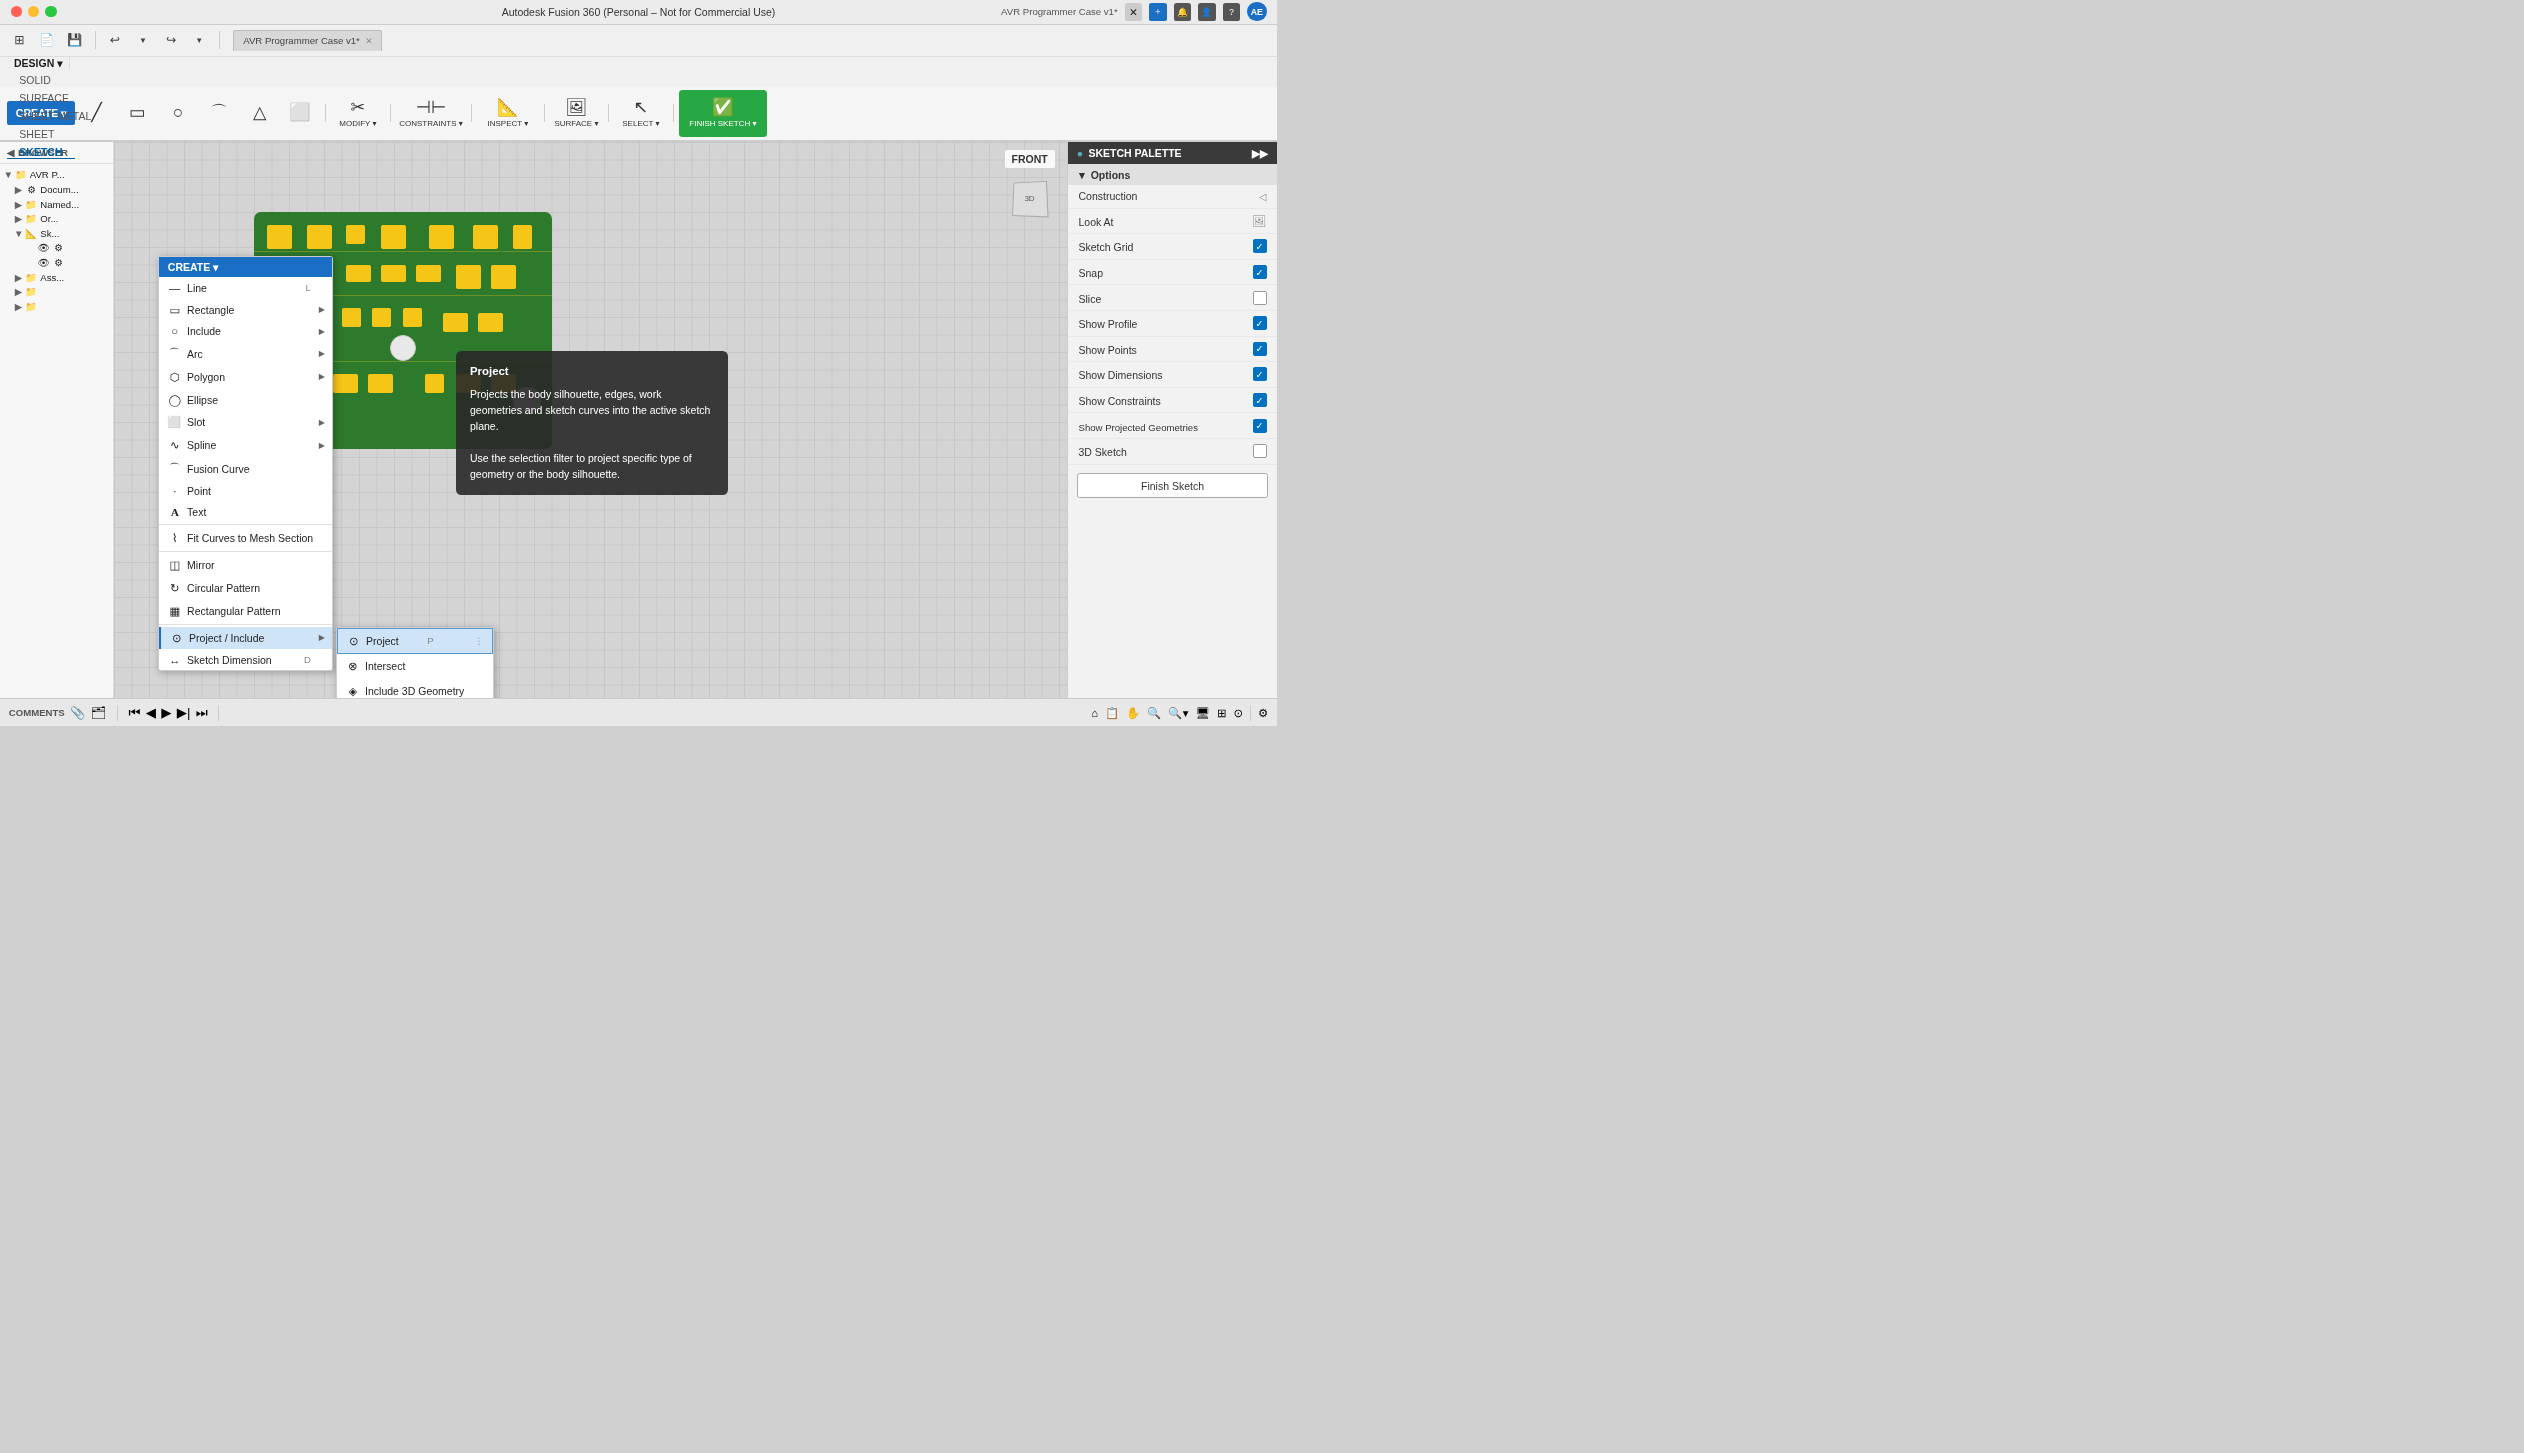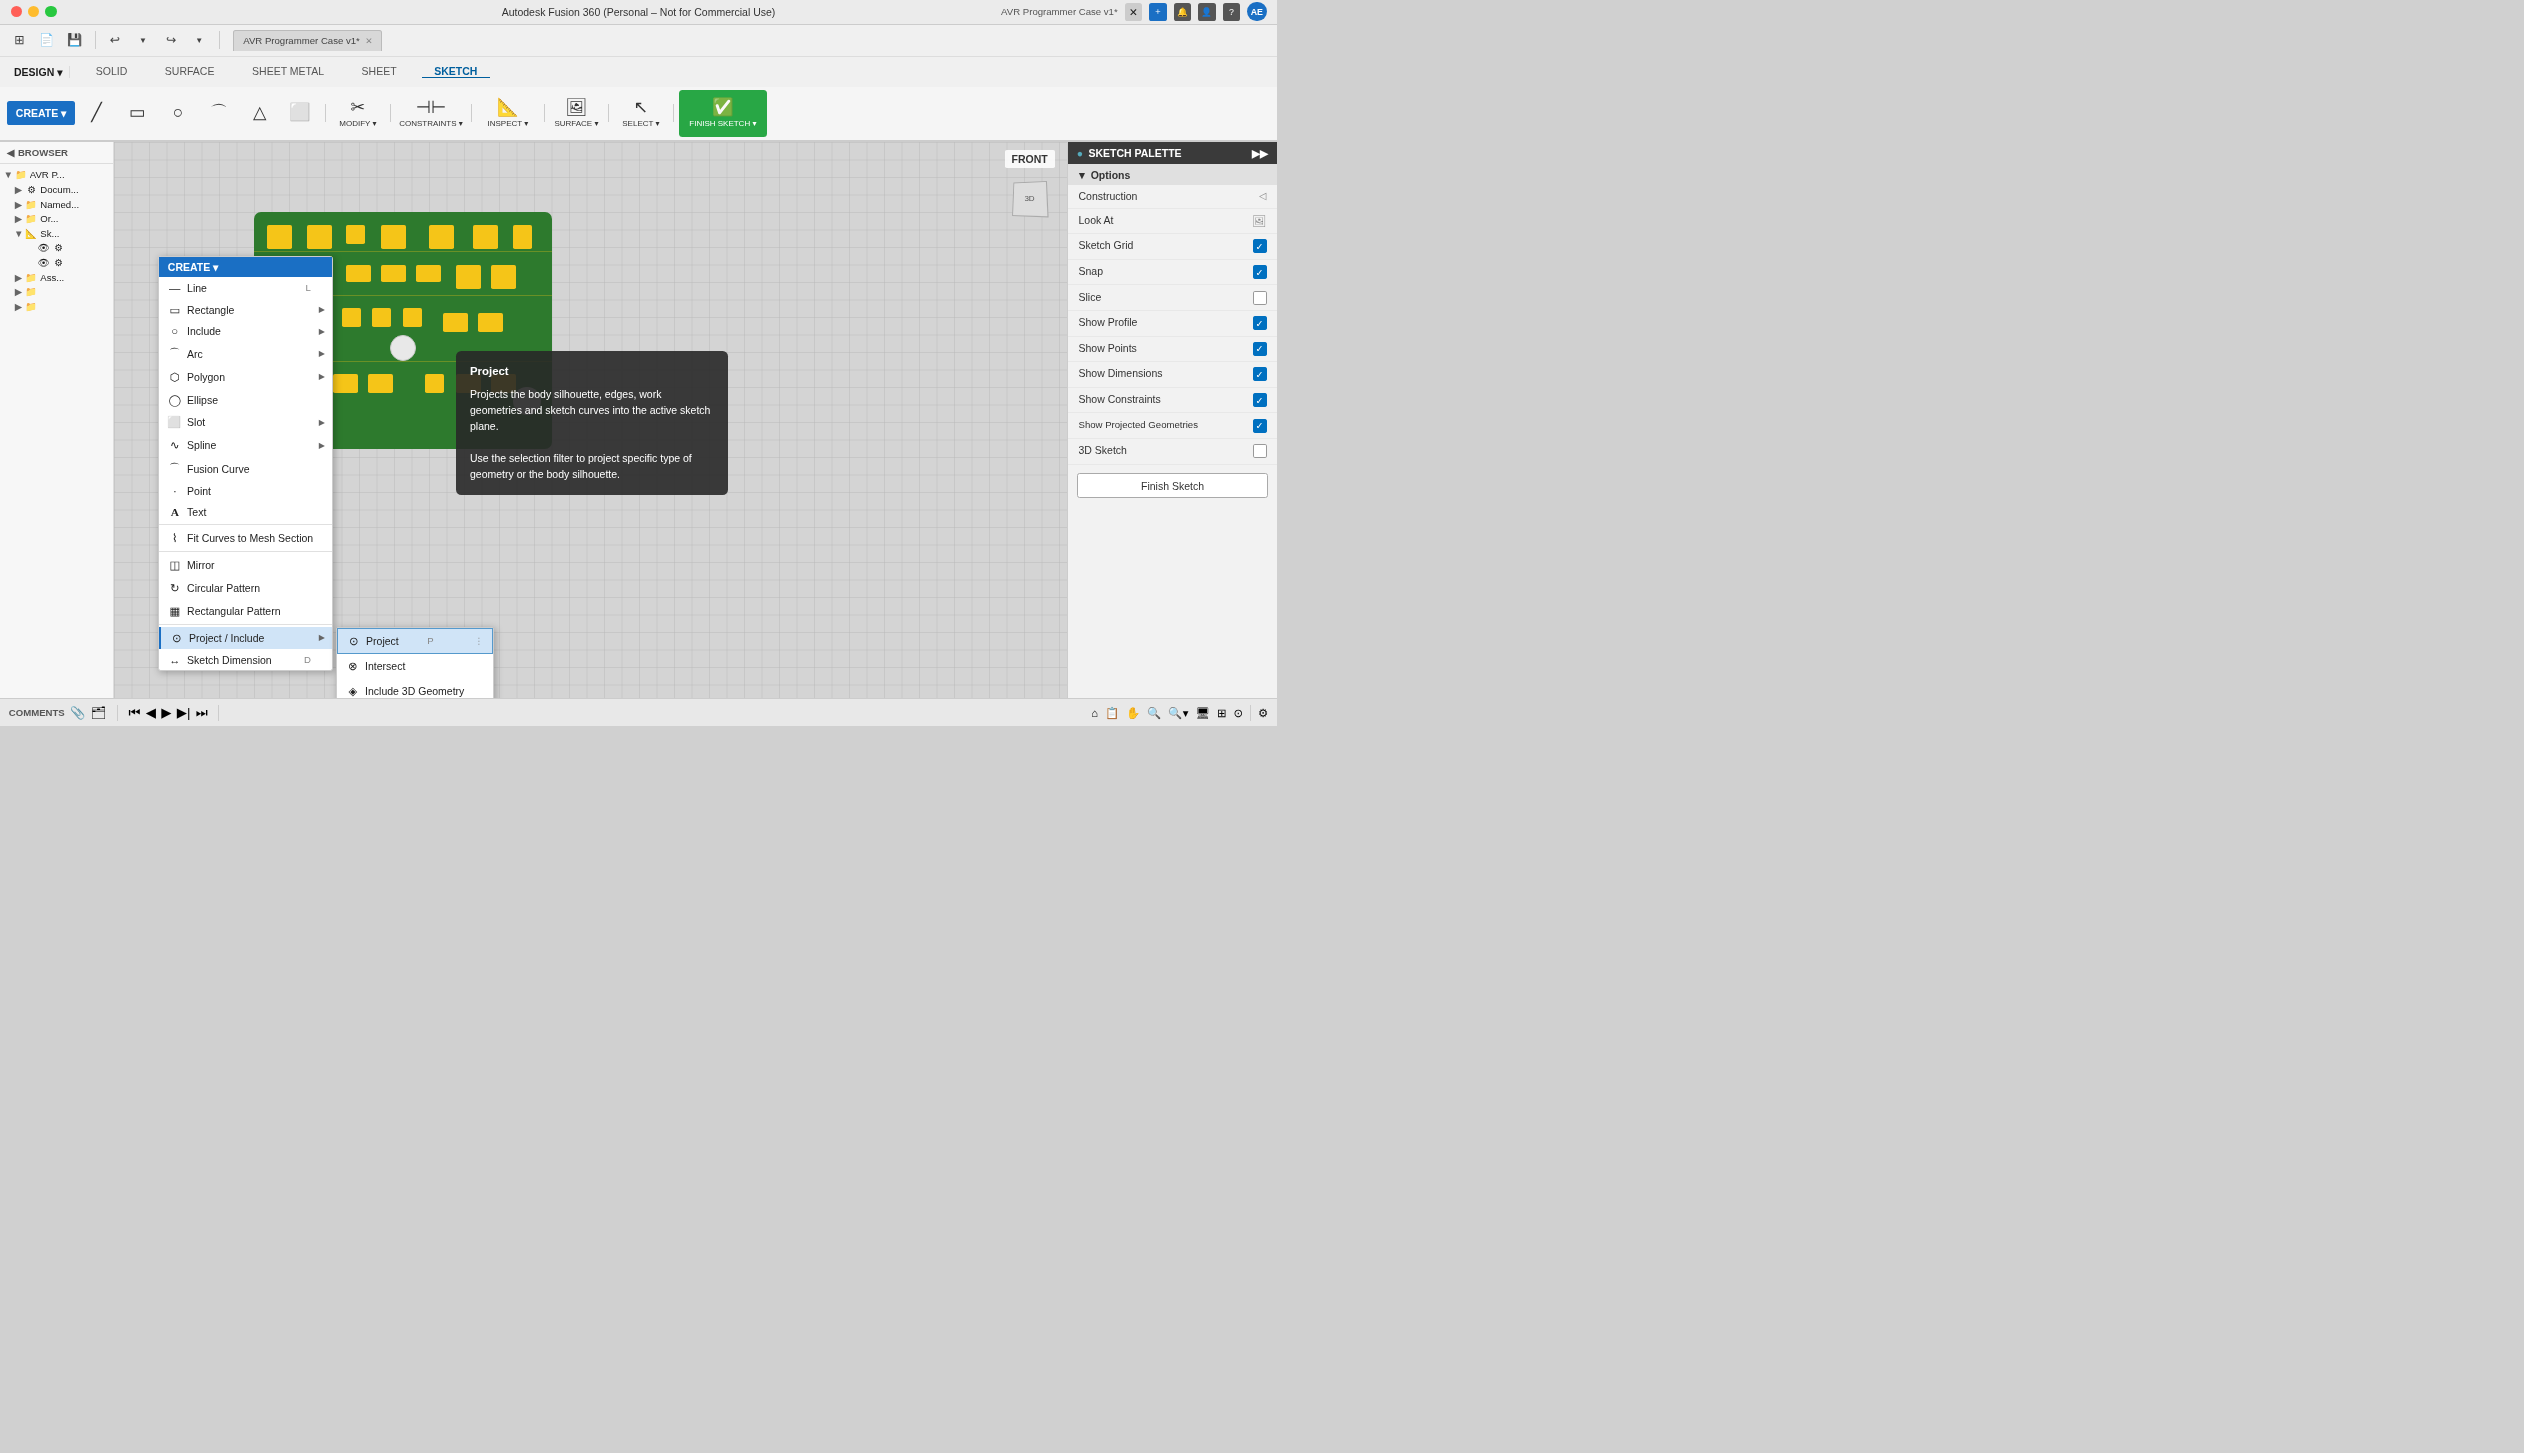--- a/index.html
+++ b/index.html
@@ -73,24 +73,25 @@
       display: flex; align-items: center; justify-content: center;
       color: #444;
       font-size: 12.3px;
     }
     .toolbar-separator { width: 0.9px; height: 17.5px; background: #ccc; margin: 0 3.5px; }
 
     
     .tab-bar {
       height: 30px;
       display: flex;
-      align-items: center;
+      align-items: flex-start;
       padding: 0 7px;
-      gap: 13px;
+      gap: 5px;
       position: relative;
+      flex-direction: column;
     }
     .tab-item {
       display: flex;
       align-items: center;
       padding: 0 12.3px;
       cursor: pointer;
       font-size: 10.5px;
       color: #555;
       border-bottom: 1.8px solid transparent;
       white-space: nowrap;
@@ -360,21 +361,21 @@
       padding: 4.4px 8.8px;
       font-size: 10.5px;
       font-weight: 600;
       color: #333;
       display: flex;
       align-items: center;
       gap: 3.5px;
     }
     .palette-row {
       display: flex;
-      align-items: flex-start;
+      align-items: flex-end;
       justify-content: space-between;
       padding: 5.3px 10.5px;
       border-bottom: 0.9px solid #e8e8e8;
     }
     .palette-row-label {
       font-size: 10.5px;
       color: #333;
     }
     .palette-check {
       width: 14px; height: 14px;

